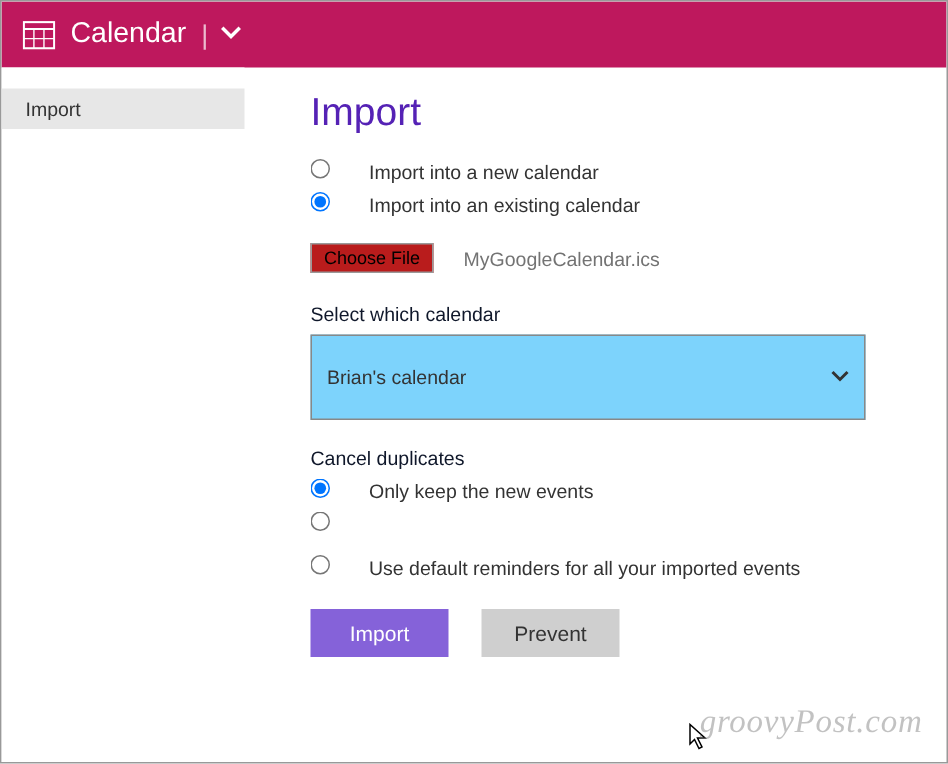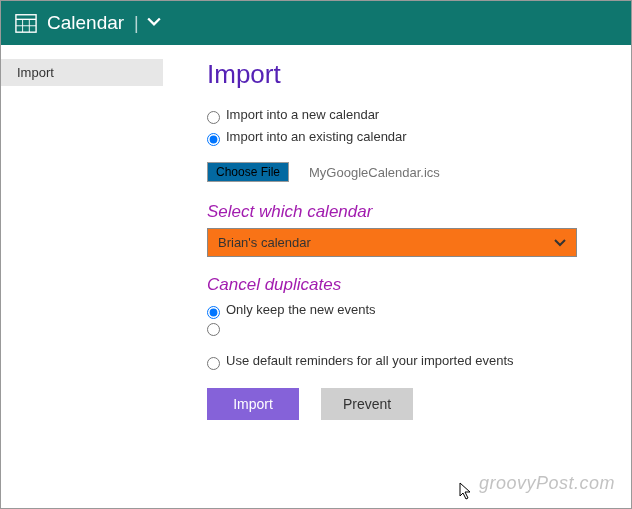--- a/index.html
+++ b/index.html
@@ -1,41 +1,41 @@
 <!DOCTYPE html>
 <html><head>
 <meta charset="utf-8">
 <style>
 * { box-sizing: border-box; margin: 0; padding: 0; }
 body { font-family: "Segoe UI", Arial, sans-serif; font-size: 13px; color: #333; background: #fff; width: 632px; height: 509px; overflow: hidden; position: relative; border: 1px solid #999; }
-.header { background: #0f766e; height: 44px; display: flex; align-items: center; padding: 0 14px; color: #fff; }
+.header { background: #be185d; height: 44px; display: flex; align-items: center; padding: 0 14px; color: #fff; }
 .header .cal-icon { width: 22px; height: 22px; margin-right: 10px; }
 .header .title { font-size: 19px; font-weight: 300; }
 .header .divider { margin: 0 8px 0 10px; font-weight: 300; color: rgba(255,255,255,0.7); font-size:18px; }
 .header .chev { font-size: 12px; }
 .body { display: flex; height: calc(100% - 44px); }
 .sidebar { width: 162px; background: #fff; padding-top: 14px; }
 .side-item { padding: 6px 16px; font-size: 13px; color: #333; cursor: pointer; }
 .side-item.active { background: #e7e7e7; }
 .main { flex: 1; padding: 14px 26px 0 44px; position: relative; }
 .page-title { font-size: 26px; font-weight: 300; color: #5522b5; margin-bottom: 16px; }
 .radio-group { margin-bottom: 16px; }
-.radio-row { display: flex; align-items: flex-end; margin-bottom: 4px; line-height: 18px; }
+.radio-row { display: flex; align-items: flex-start; margin-bottom: 4px; line-height: 18px; gap: 20px; }
 .radio-row input[type=radio] { margin-right: 6px; }
 .file-row { display: flex; align-items: center; margin-bottom: 20px; }
-.file-btn { font-family: inherit; font-size: 12px; padding: 2px 8px; background: #0369a1; border: 1px solid #999; cursor: pointer; text-align: center; }
+.file-btn { font-family: inherit; font-size: 12px; padding: 2px 8px; background: #b91c1c; border: 1px solid #999; cursor: pointer; text-align: center; }
 .file-name { margin-left: 20px; color: #737373; }
-.section-title { font-size: 17px; color: #a21caf; margin-bottom: 6px; margin-top: 8px; font-style: italic; }
-.dropdown { width: 370px; border: 1px solid #888; padding: 6px 10px; display: flex; justify-content: space-between; align-items: center; cursor: pointer; margin-bottom: 18px; background:#f97316; }
+.section-title { font-size: 13px; color: #0f172a; margin-bottom: 6px; margin-top: 8px; }
+.dropdown { width: 370px; border: 1px solid #888; padding: 20px 10px; display: flex; justify-content: space-between; align-items: center; cursor: pointer; margin-bottom: 18px; background:#7dd3fc; }
 .dropdown .chev-d { font-size: 11px; color: #333; }
 .btn-row { display: flex; gap: 22px; align-items: center; margin-top: 18px; }
 .btn { width: 92px; height: 32px; border: none; font-size: 14px; font-family: inherit; cursor: pointer; }
 .btn.primary { background: #8562d9; color: #fff; }
 .btn.secondary { background: #cfcfcf; color: #333; }
-.watermark { position: absolute; right: 16px; bottom: 14px; font-size: 18px; font-style: italic; font-family: Liberation Sans, sans-serif; color: rgba(120,120,120,0.45); pointer-events: none; letter-spacing: 0.5px; }
+.watermark { position: absolute; right: 16px; bottom: 14px; font-size: 22px; font-style: italic; font-family: Liberation Serif, serif; color: rgba(120,120,120,0.45); pointer-events: none; letter-spacing: 0.5px; }
 .cursor { position: absolute; left: 296px; bottom: 6px; width: 16px; height: 20px; pointer-events:none; }
 </style>
 </head>
 <body>
 
 <div class="header">
   <span class="cal-icon">
     <svg viewBox="0 0 24 24" width="22" height="22">
         <rect x="1" y="3" width="22" height="19" fill="none" stroke="#fff" stroke-width="1.5"></rect>
         <line x1="1" y1="8" x2="23" y2="8" stroke="#fff" stroke-width="1.5"></line>

